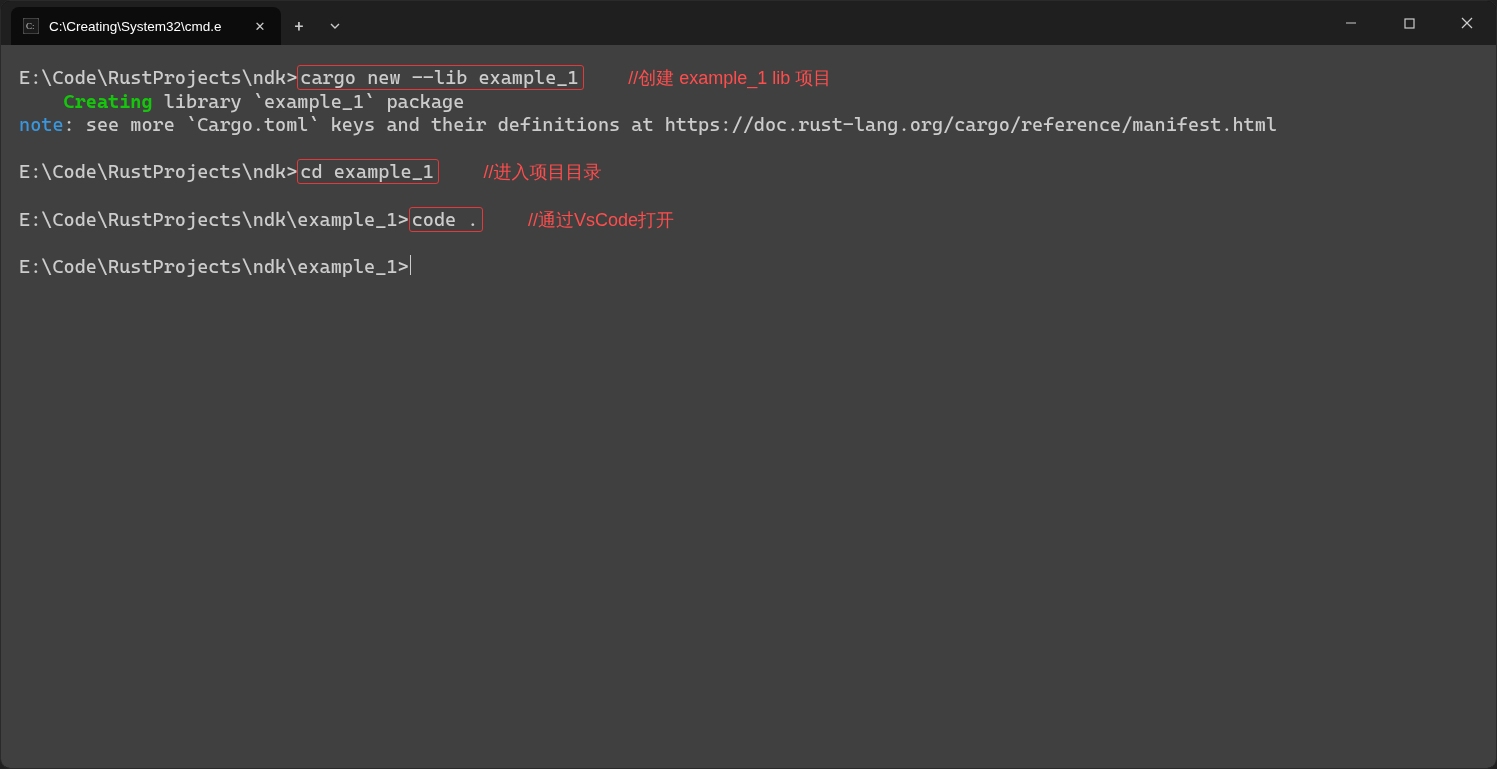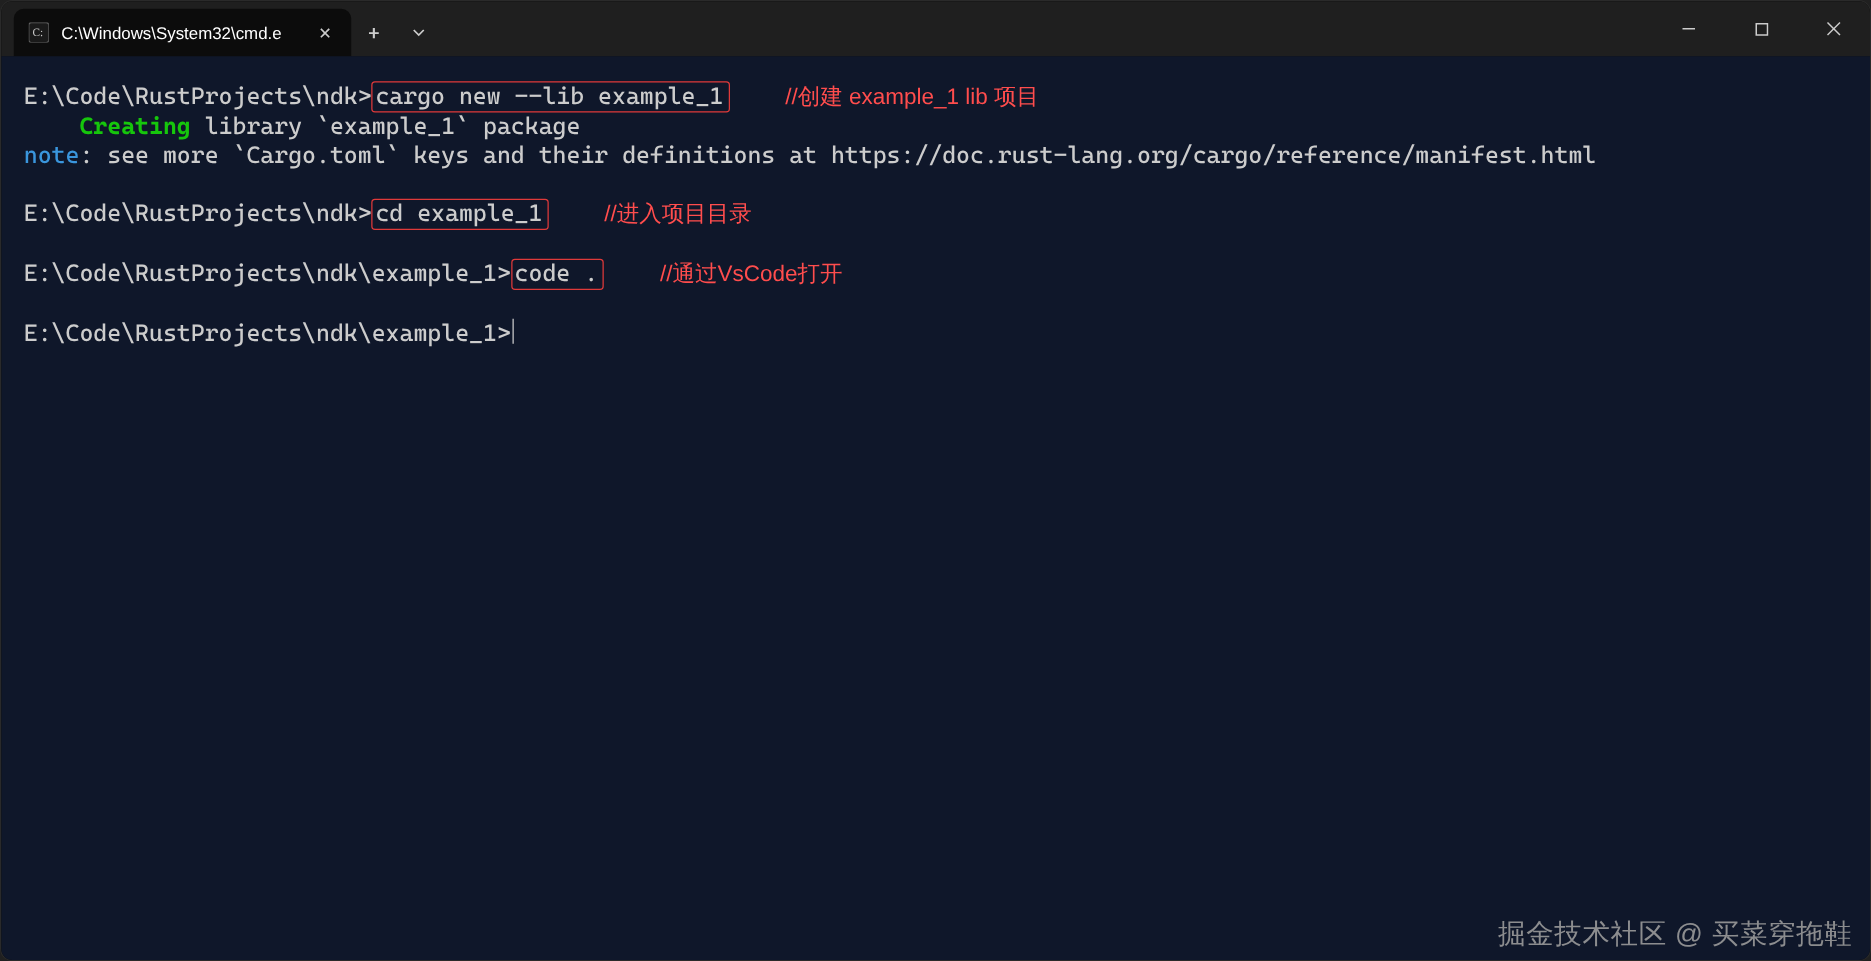--- a/index.html
+++ b/index.html
@@ -77,21 +77,21 @@
     display: flex;
     height: 100%;
   }
   .win-btn {
     width: 58px;
     display: flex; align-items: center; justify-content: center;
     color: #cccccc;
   }
   .terminal {
     flex: 1;
-    background: #0f172a;
+    background: #404040;
     padding: 20px 14px 10px 18px;
     font-size: 19px;
     line-height: 23px;
     color: #cccccc;
     position: relative;
     white-space: pre;
     overflow: auto;
   }
   .line { display: block; white-space: pre; }
   .boxed {
@@ -144,21 +144,21 @@
 <div class="window">
 
   <div class="titlebar">
     <div class="tab">
       <span class="tab-icon">
         <svg width="16" height="16" viewBox="0 0 16 16">
           <rect x="0" y="0" width="16" height="16" rx="2" fill="#1a1a1a" stroke="#666" stroke-width="1"></rect>
           <text x="3" y="11" font-size="9" font-family="Consolas" fill="#ccc">C:</text>
         </svg>
       </span>
-      <span class="tab-title">C:\Windows\System32\cmd.e</span>
+      <span class="tab-title">C:\Creating\System32\cmd.e</span>
       <span class="tab-close">✕</span>
     </div>
     <div class="newtab">
       <span>+</span>
     </div>
     <div class="tabdropdown">
       <span>
         <svg width="12" height="12" viewBox="0 0 12 12">
             <path d="M2 4 L6 8 L10 4" stroke="#ccc" stroke-width="1.4" fill="none"></path>
           </svg>
@@ -181,16 +181,15 @@
             <line x1="1" y1="1" x2="11" y2="11" stroke="#ccc" stroke-width="1.2"></line>
             <line x1="11" y1="1" x2="1" y2="11" stroke="#ccc" stroke-width="1.2"></line>
           </svg>
       </div>
     </div>
   </div>
 
   <div class="terminal" id="term"><div class="line"><span>E:\Code\RustProjects\ndk&gt;</span><span class="boxed">cargo new --lib example_1</span><span>    </span><span class="annot">//创建 example_1 lib 项目</span></div><div class="line"><span>    </span><span class="green">Creating</span><span> library `example_1` package</span></div><div class="line"><span class="blue">note</span><span>: see more `Cargo.toml` keys and their definitions at https://doc.rust-lang.org/cargo/reference/manifest.html</span></div><div class="line"> </div><div class="line"><span>E:\Code\RustProjects\ndk&gt;</span><span class="boxed">cd example_1</span><span>    </span><span class="annot">//进入项目目录</span></div><div class="line"> </div><div class="line"><span>E:\Code\RustProjects\ndk\example_1&gt;</span><span class="boxed">code .</span><span>    </span><span class="annot">//通过VsCode打开</span></div><div class="line"> </div><div class="line"><span>E:\Code\RustProjects\ndk\example_1&gt;</span><span class="cursor"></span></div>
     
     <div class="scrollbar-fake"></div>
-    <div class="watermark">掘金技术社区 @ 买菜穿拖鞋</div>
   </div>
 
 </div>
 
 </body></html>

